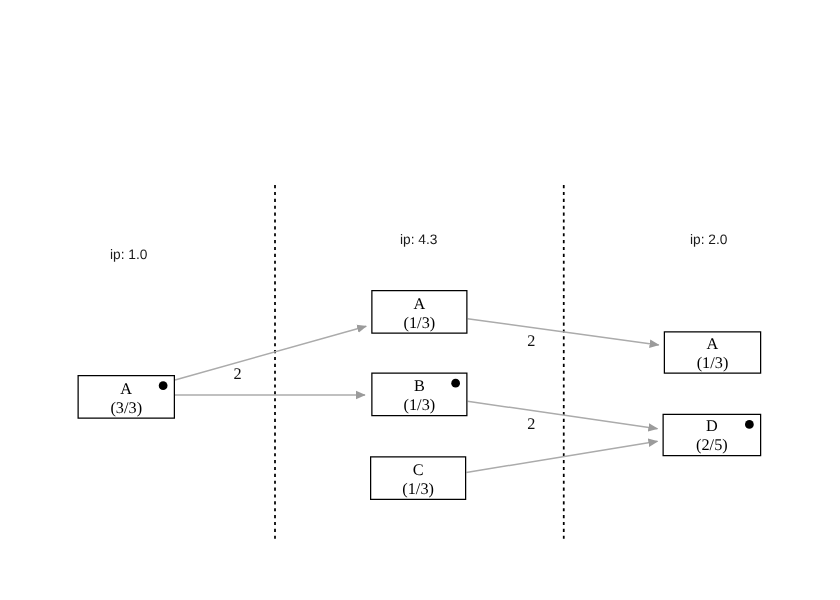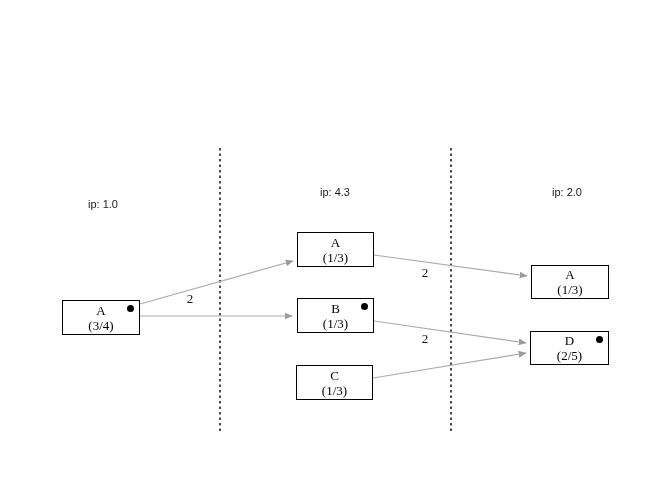--- a/index.html
+++ b/index.html
@@ -95,21 +95,21 @@
   </svg>
 
 
   <div class="col-ip" style="left:63px;  top:186px;margin-top:12px;">ip: 1.0</div>
   <div class="col-ip" style="left:295px; top:186px;">ip: 4.3</div>
   <div class="col-ip" style="left:527px; top:186px;">ip: 2.0</div>
 
   <div class="node" style="left:62px; top:300px; width:78px; height:35px;">
     <span class="token"></span>
     <div>A</div>
-    <div>(3/4)</div>
+    <div>(3/3)</div>
   </div>
 
   <div class="node" style="left:297px; top:232px; width:77px; height:35px;">
     <div>A</div>
     <div>(1/3)</div>
   </div>
 
   <div class="node" style="left:297px; top:298px; width:77px; height:35px;">
     <span class="token"></span>
     <div>B</div>

